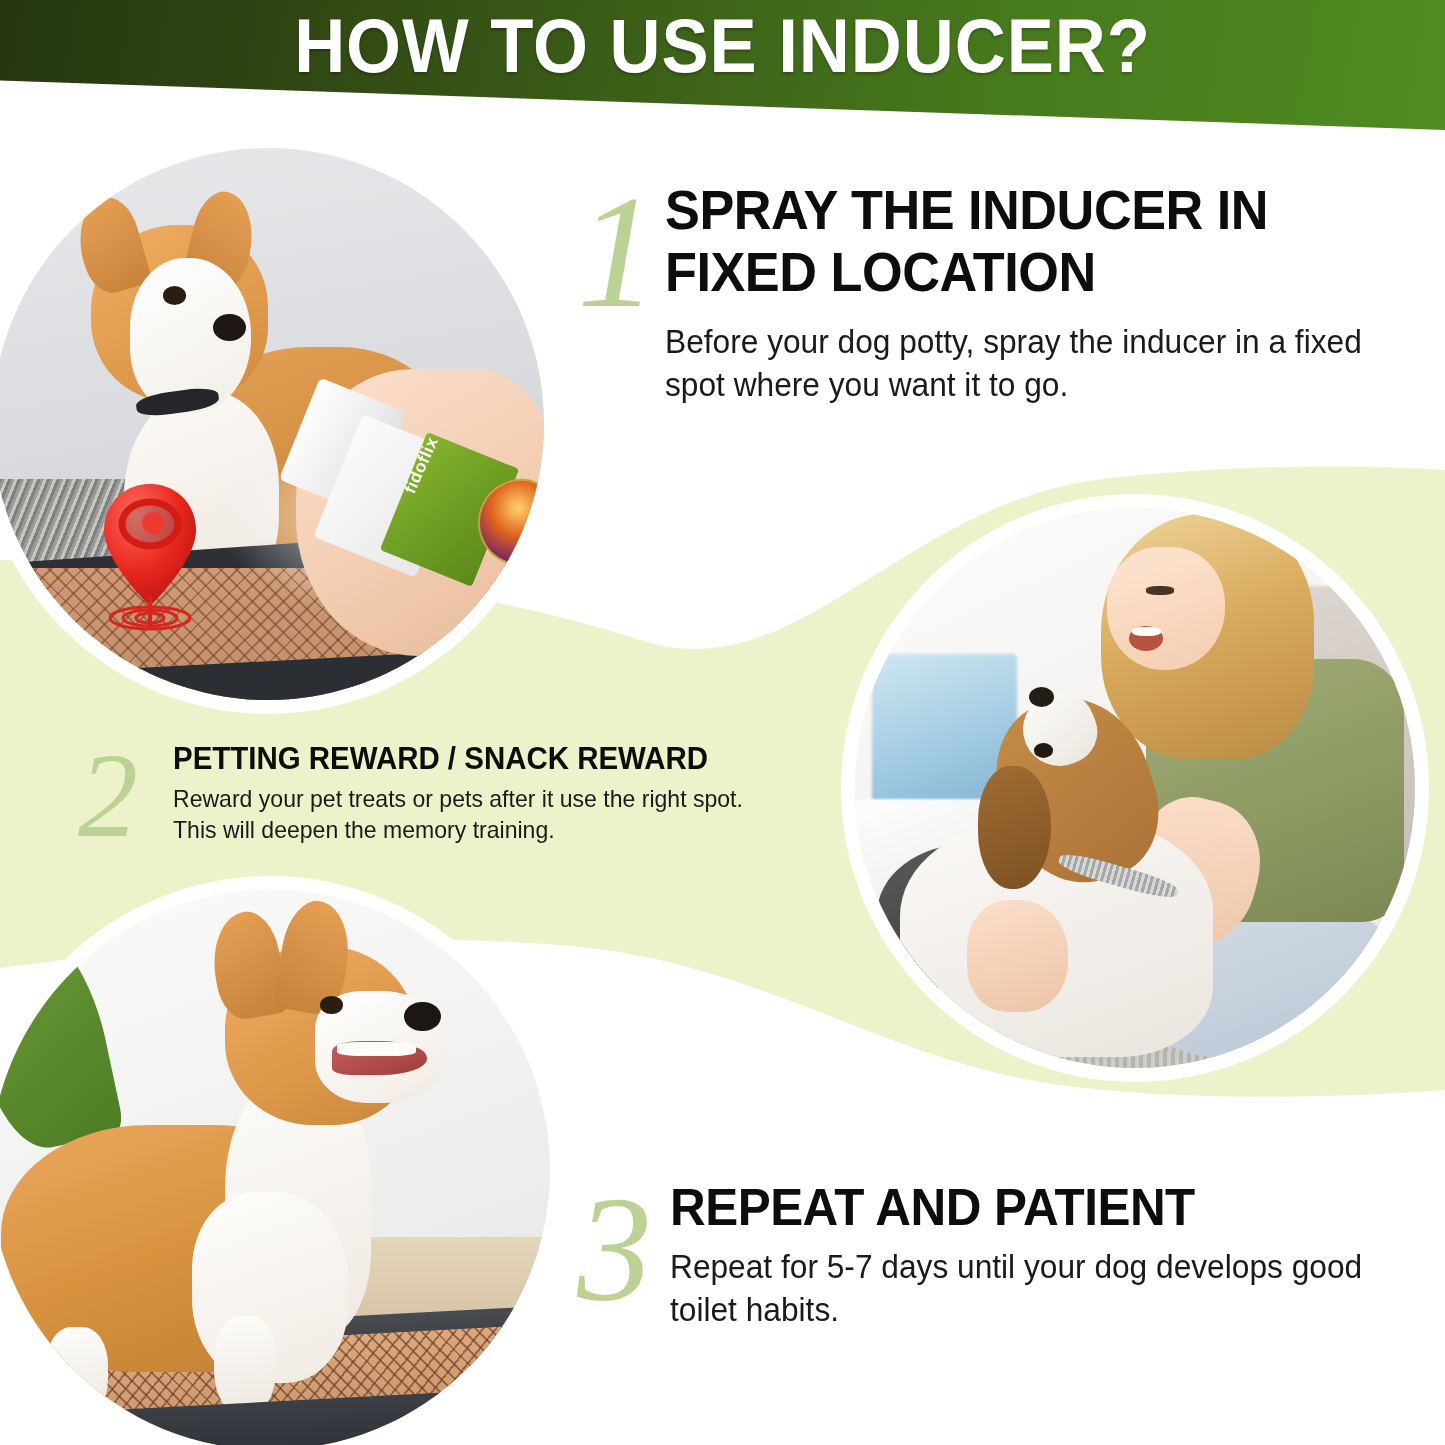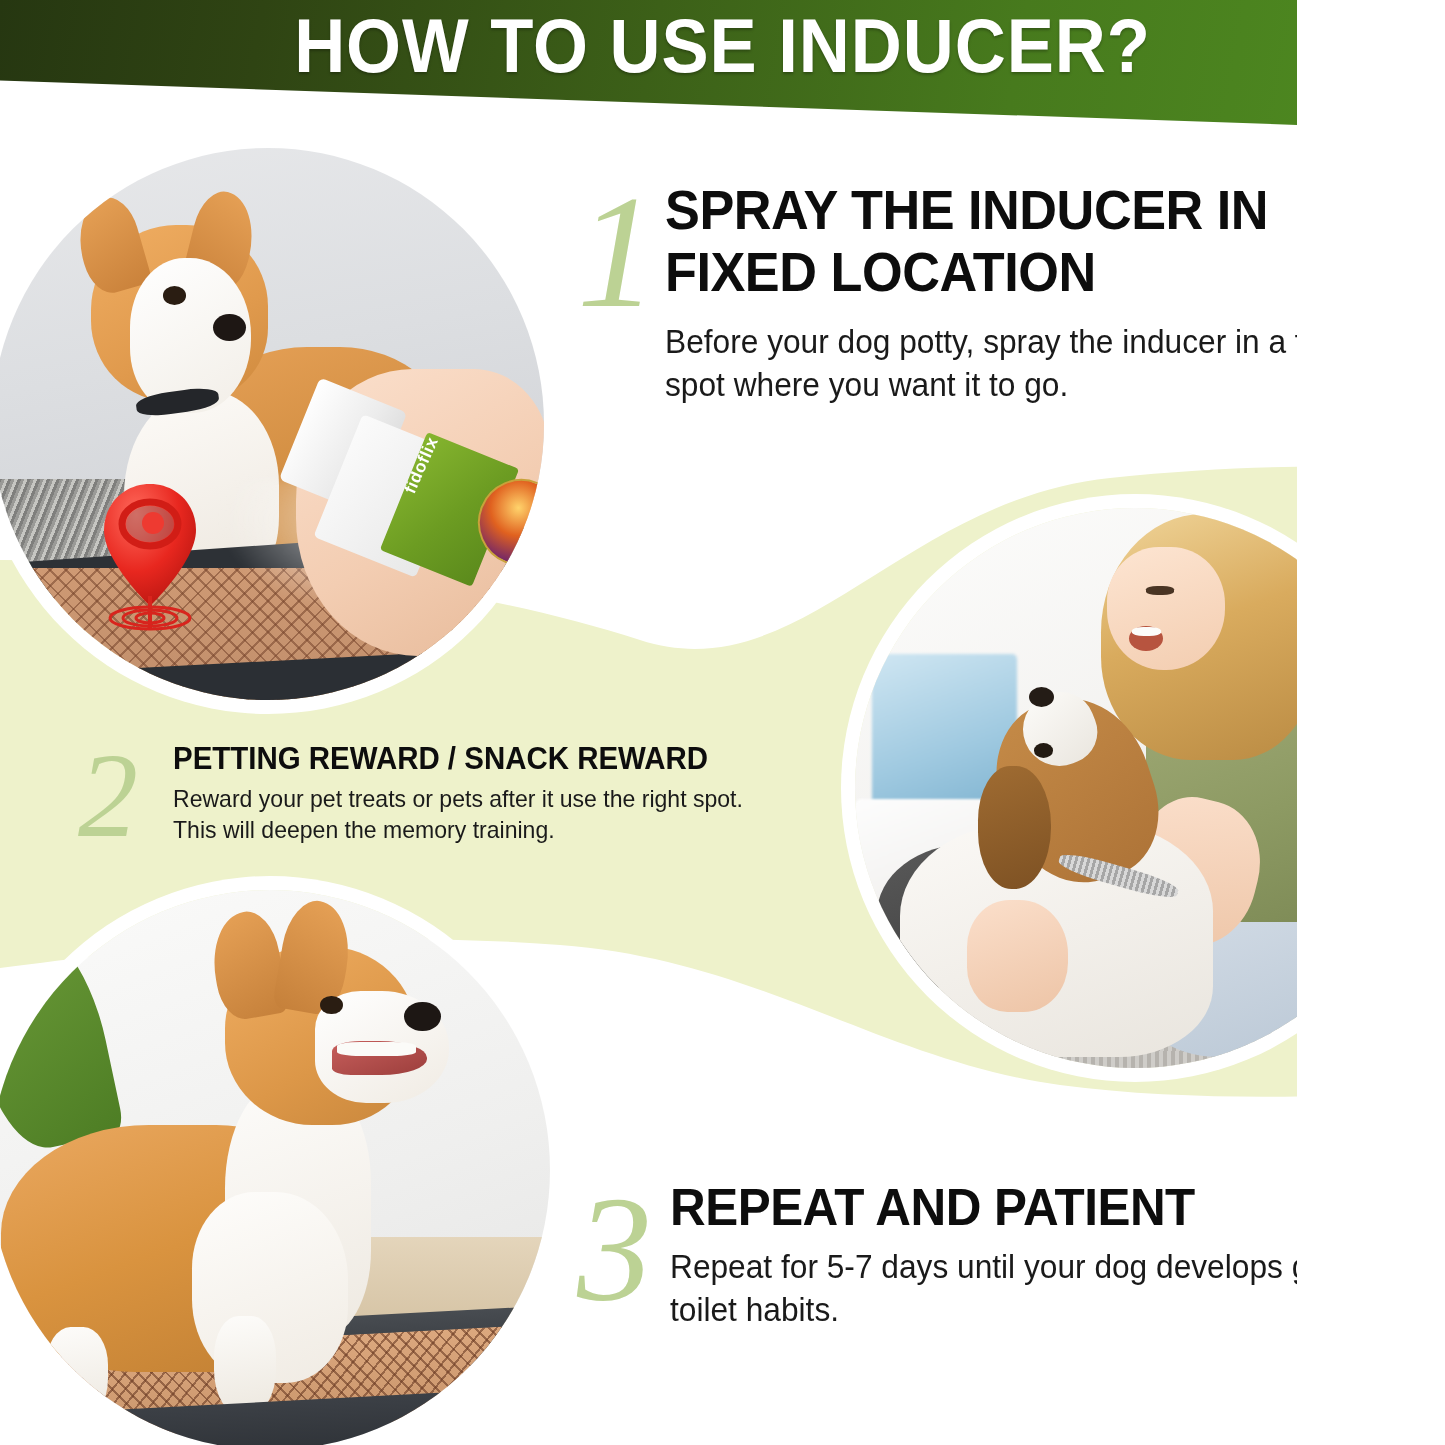--- a/index.html
+++ b/index.html
@@ -6,21 +6,21 @@
     margin: 0;
     padding: 0;
     background: #ffffff;
   }
   body {
     font-family: "Liberation Sans", sans-serif;
   }
 
   #poster {
     position: relative;
-    width: 1297px;
+    width: 1445px;
     height: 1445px;
     overflow: hidden;
     background: #ffffff;
   }
 
   
   .bg-layer { position: absolute; inset: 0; }
 
   .green-band {
     position: absolute;

